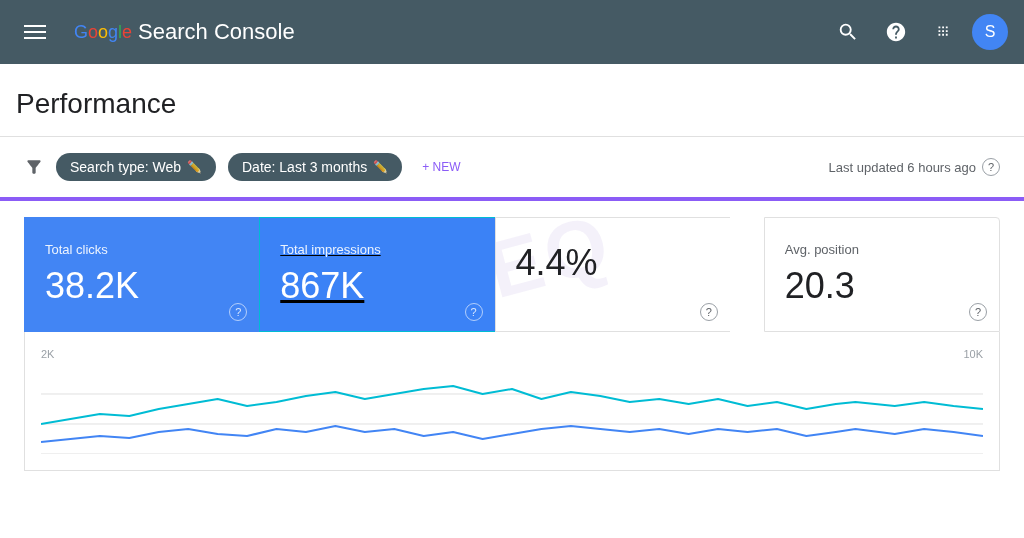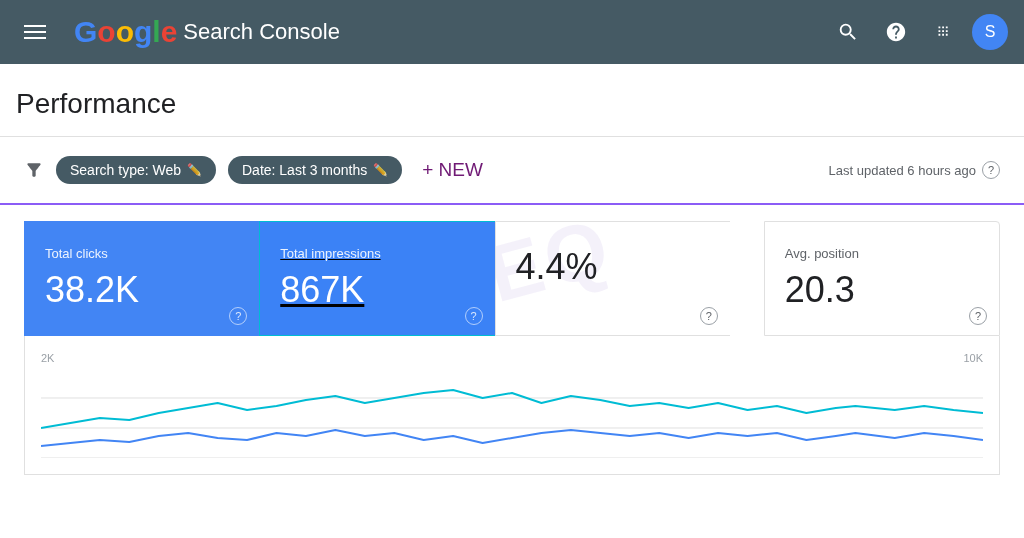--- a/index.html
+++ b/index.html
@@ -29,22 +29,22 @@
       height: 2px;
       background: white;
     }
     .header-logo {
       display: flex;
       align-items: center;
       gap: 0;
       margin-left: 4px;
     }
     .logo-google {
-      font-size: 30px;
-      font-weight: 700;
+      font-size: 18px;
+      font-weight: 400;
       color: white;
       font-family: 'Arial', sans-serif;
     }
     .logo-google .g { color: #4285f4; }
     .logo-google .o1 { color: #ea4335; }
     .logo-google .o2 { color: #fbbc05; }
     .logo-google .g2 { color: #4285f4; }
     .logo-google .l { color: #34a853; }
     .logo-google .e { color: #ea4335; }
     .logo-title {
@@ -100,21 +100,21 @@
       font-weight: 400;
       color: #202124;
     }
 
     
     .filter-bar {
       display: flex;
       align-items: center;
       padding: 16px 24px;
       gap: 12px;
-      border-bottom: 2px solid #8b5cf6;
+      border-bottom: 4px solid #8b5cf6;
       background: white;
     }
     .filter-icon {
       display: flex;
       align-items: center;
       color: #5f6368;
       cursor: pointer;
     }
     .filter-chip {
       background: #455a64;
@@ -128,22 +128,22 @@
       cursor: pointer;
     }
     .filter-chip .edit-icon {
       font-size: 12px;
       opacity: 0.8;
     }
     .new-btn {
       display: flex;
       align-items: center;
       gap: 4px;
-      color: #701a75;
-      font-size: 19px;
+      color: #8b5cf6;
+      font-size: 12px;
       cursor: pointer;
       padding: 6px 8px;
     }
     .filter-bar-spacer { flex: 1; }
     .last-updated {
       color: #5f6368;
       font-size: 13px;
       display: flex;
       align-items: center;
       gap: 6px;

